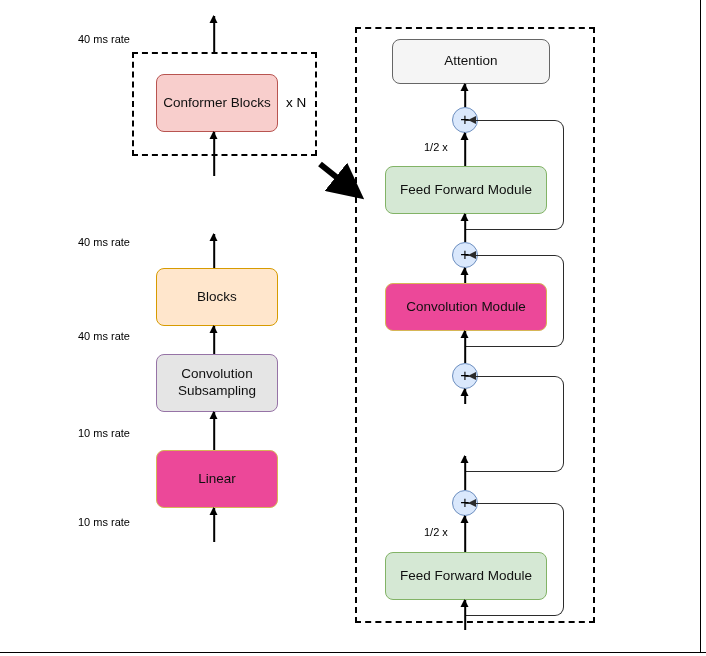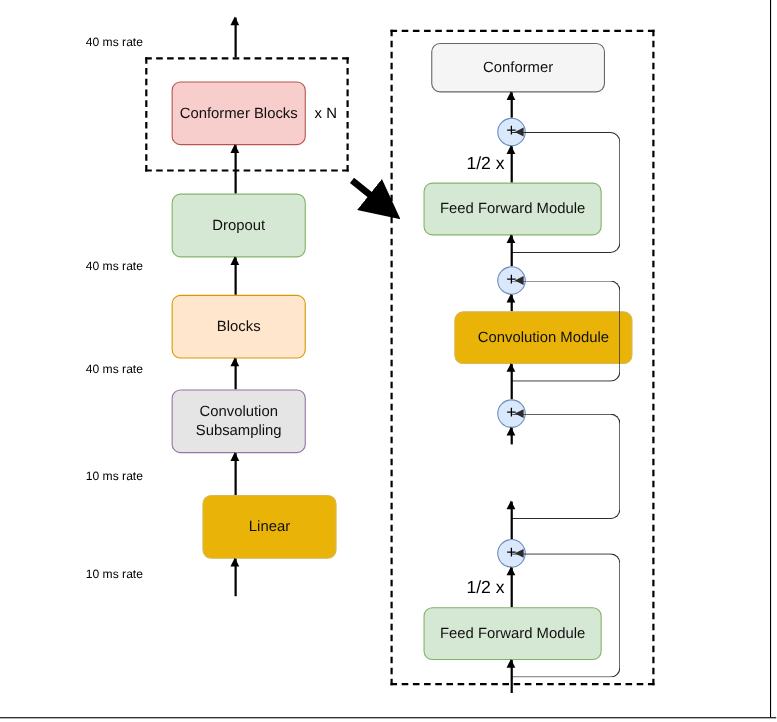--- a/index.html
+++ b/index.html
@@ -46,21 +46,21 @@
     font-size: 13.5px;
     line-height: 1.25;
     color: #101010;
     white-space: pre-line;
     padding: 2px 6px;
   }
   .n-pink   { background: #f8cecc; border-color: #b85450; }
   .n-green  { background: #d5e8d4; border-color: #82b366; }
   .n-orange { background: #ffe6cc; border-color: #d79b00; }
   .n-purple { background: #e5e5e5; border-color: #9673a6; }
-  .n-yellow { background: #eab308; border-color: #d6b656; margin-left: 28px; }
+  .n-yellow { background: #ec4899; border-color: #d6b656; }
   .n-gray   { background: #f5f5f5; border-color: #666666; }
 
   
   .dashed-box {
     position: absolute;
     box-sizing: border-box;
     border: 2.5px dashed #000;
     background: transparent;
   }
 
@@ -72,21 +72,21 @@
     white-space: nowrap;
   }
   .side-label {
     position: absolute;
     font-size: 13.5px;
     color: #000;
     white-space: nowrap;
   }
   .half-label {
     position: absolute;
-    font-size: 16px;
+    font-size: 11px;
     color: #000;
     white-space: nowrap;
   }
 
   
   .v-arrow {
     position: absolute;
     width: 0;
   }
   .v-arrow .shaft {
@@ -171,21 +171,20 @@
   </div>
 
   <div class="node n-pink" style="left:156px; top:74px; width:122px; height:58px;">Conformer Blocks</div>
   <div class="side-label" style="left:286px; top:95px;">x N</div>
 
   <div class="v-arrow" style="left:214px; top:132px;">
     <div class="shaft" style="height:44px;"></div>
     <div class="head"></div>
   </div>
 
-  <div class="node n-green" style="left:156px; top:176px; width:122px; height:58px;">Dropout</div>
 
   <div class="v-arrow" style="left:214px; top:234px;">
     <div class="shaft" style="height:34px;"></div>
     <div class="head"></div>
   </div>
 
   <div class="node n-orange" style="left:156px; top:268px; width:122px; height:58px;">Blocks</div>
 
   <div class="v-arrow" style="left:214px; top:326px;">
     <div class="shaft" style="height:28px;"></div>
@@ -211,21 +210,21 @@
     <defs>
       <marker id="bigh" markerWidth="6" markerHeight="6" refX="3" refY="3" orient="auto">
         <path d="M0,0 L6,3 L0,6 z" fill="#000"></path>
       </marker>
     </defs>
     <line x1="4" y1="6" x2="34" y2="30" stroke="#000" stroke-width="6" marker-end="url(#bigh)"></line>
   </svg>
 
   <div class="dashed-box" style="left:355px; top:27px; width:240px; height:596px;"></div>
 
-  <div class="node n-gray" style="left:392px; top:39px; width:158px; height:45px;">Conformer</div>
+  <div class="node n-gray" style="left:392px; top:39px; width:158px; height:45px;">Attention</div>
 
   <div class="v-arrow" style="left:465px; top:84px;">
     <div class="shaft" style="height:23px;"></div>
     <div class="head"></div>
   </div>
 
   <div class="plus" style="left:452px; top:107px;">+</div>
 
   <div class="v-arrow" style="left:465px; top:133px;">
     <div class="shaft" style="height:33px;"></div>

